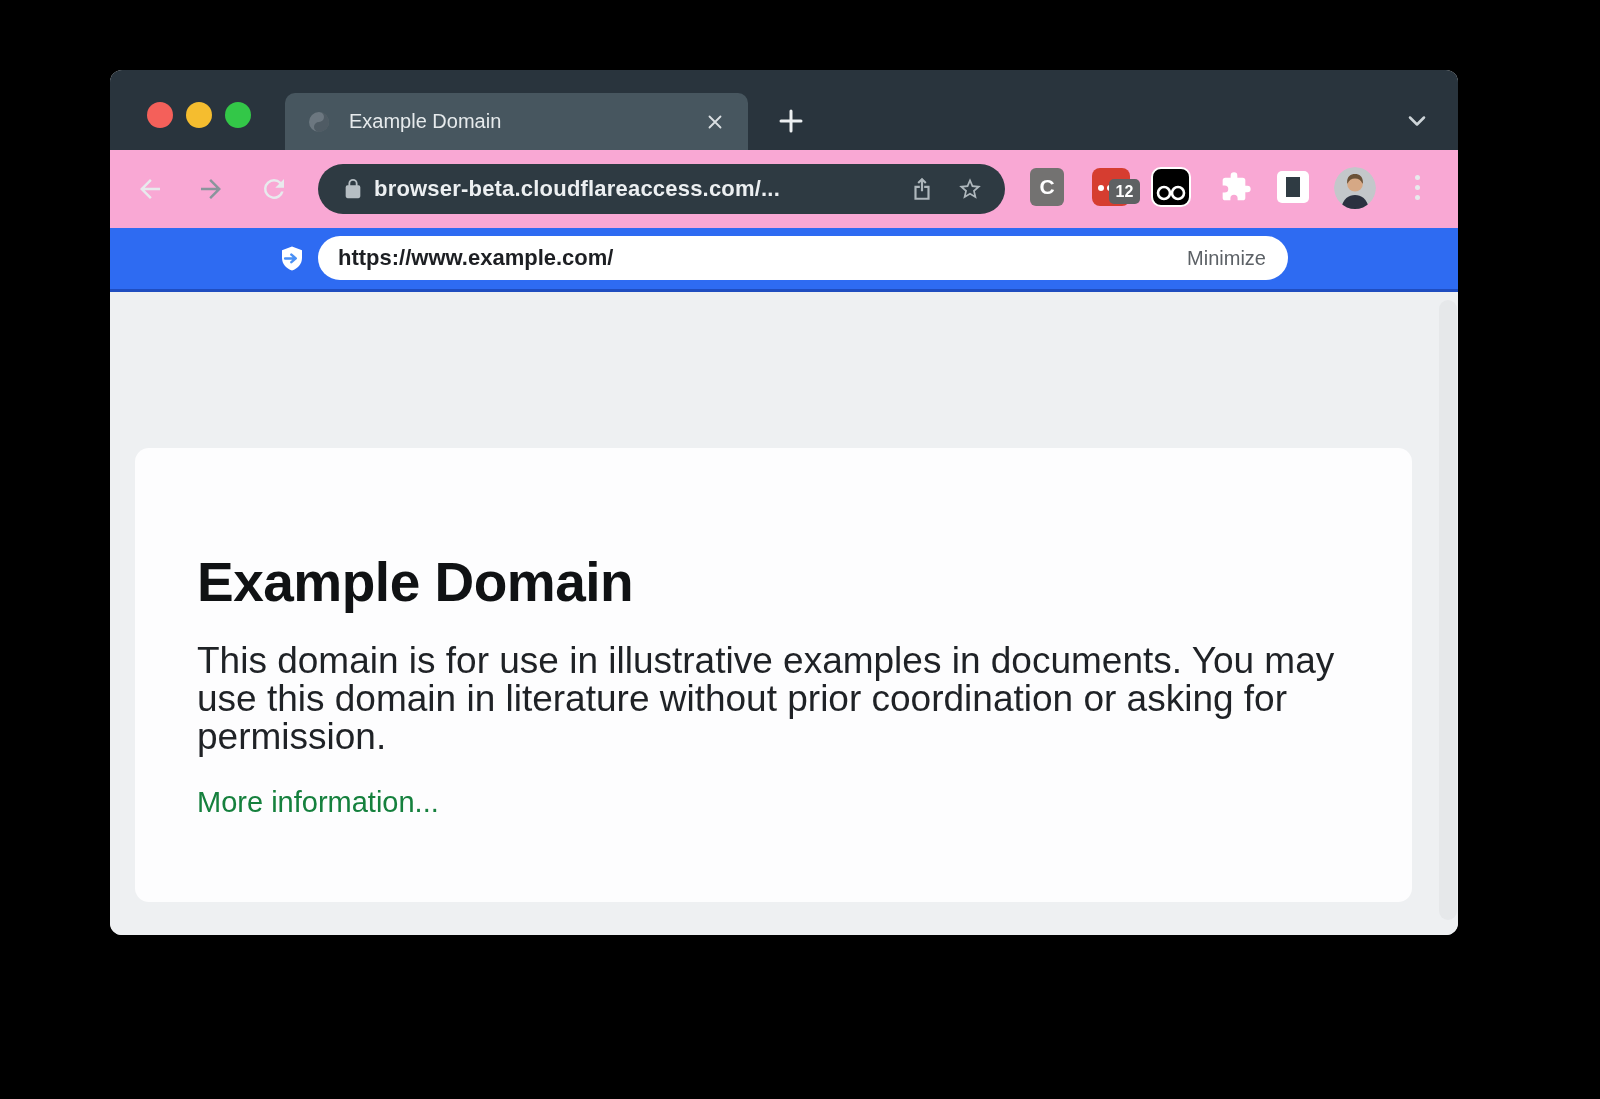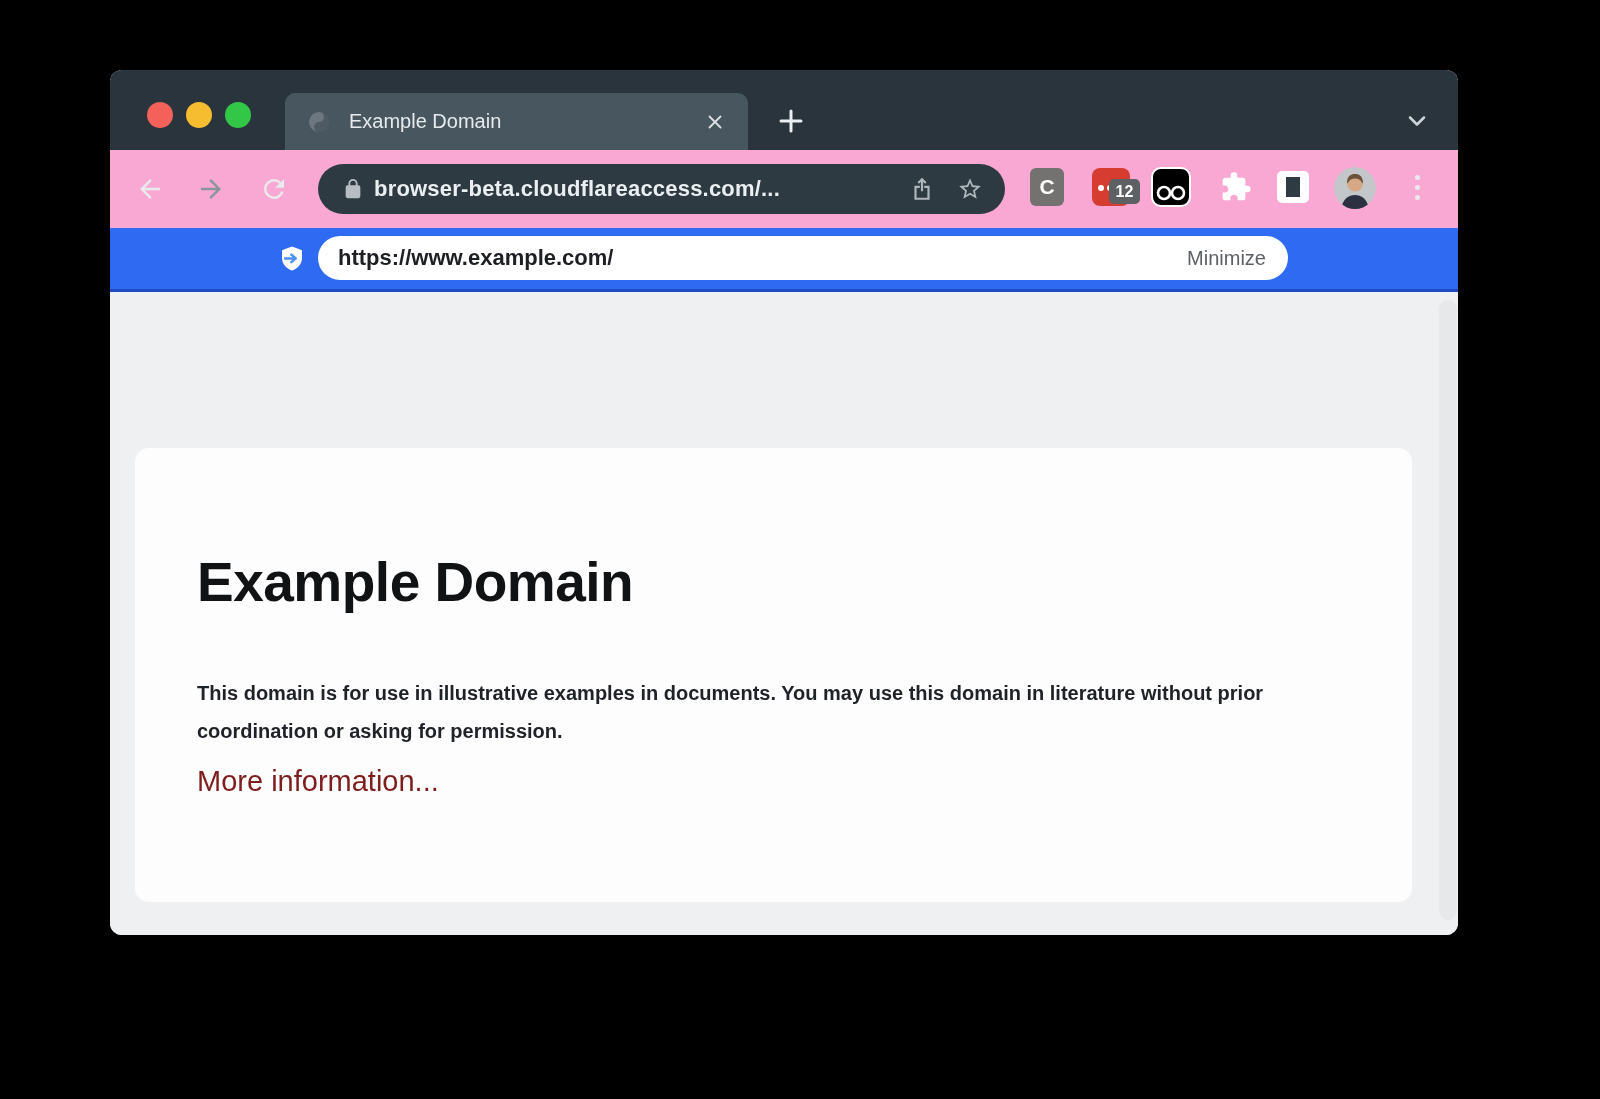--- a/index.html
+++ b/index.html
@@ -67,22 +67,22 @@
              font-size:22px; font-weight:700; color:#1d1f23;
              font-family:"Liberation Sans","DejaVu Sans",sans-serif; }
   .iso-min { margin-right:22px; color:#5c6166; font-size:20px; cursor:pointer; flex:0 0 auto;margin-left:41px; }
 
   
   .content { position:relative; flex:1 1 auto; background:#eef0f2; }
   .card { position:absolute; left:25px; top:156px; width:1277px; height:454px;
           background:#fdfdfe; border-radius:14px; }
   .card-inner { padding:102px 70px 0 62px; }
   h1.heading { font-size:55px; font-weight:700; letter-spacing:-0.5px; color:#101214; }
-  p.body-text { margin-top:60px; max-width:1150px; font-size:20px; line-height:38px; color:#1f2226;font-weight:bold; }
-  a.more-link { display:inline-block; margin-top:15px; font-size:29px; color:#7f1d1d;
+  p.body-text { margin-top:28px; max-width:1150px; font-size:37px; line-height:38px; color:#1f2226; }
+  a.more-link { display:inline-block; margin-top:30px; font-size:29px; color:#15803d;
                 text-decoration:none; cursor:pointer;text-align:right; }
 
   .scrollbar { position:absolute; right:1px; top:8px; width:18px; height:620px;
                background:#e6e8ea; border-radius:9px; }
 </style>
 </head>
 <body>
 
 <div class="window">
 

